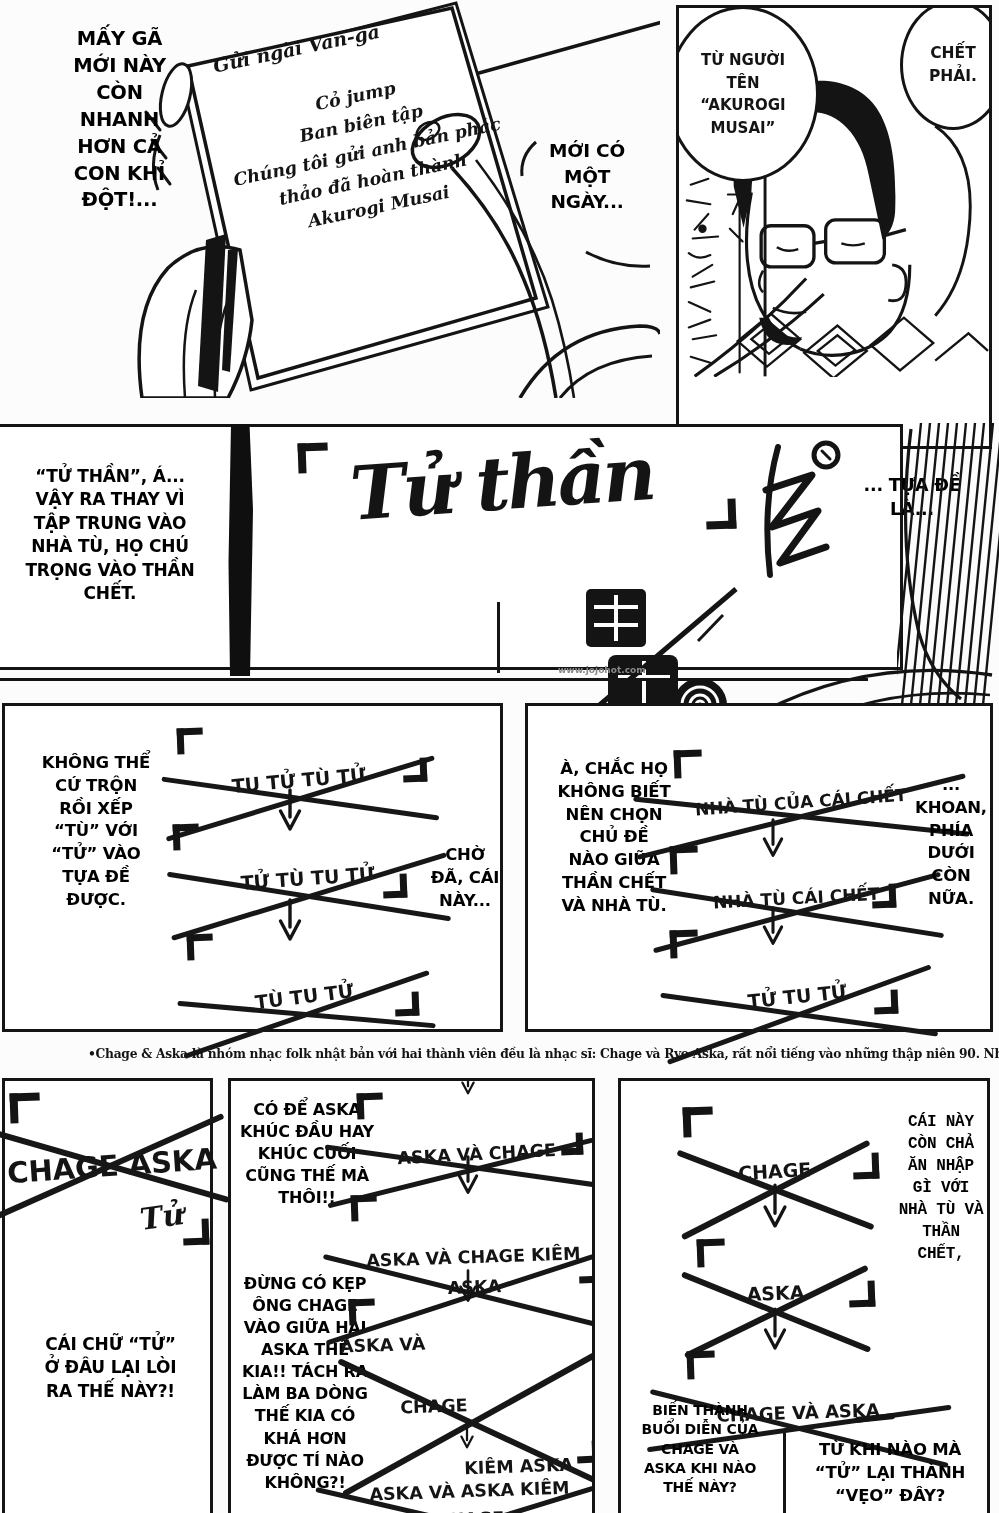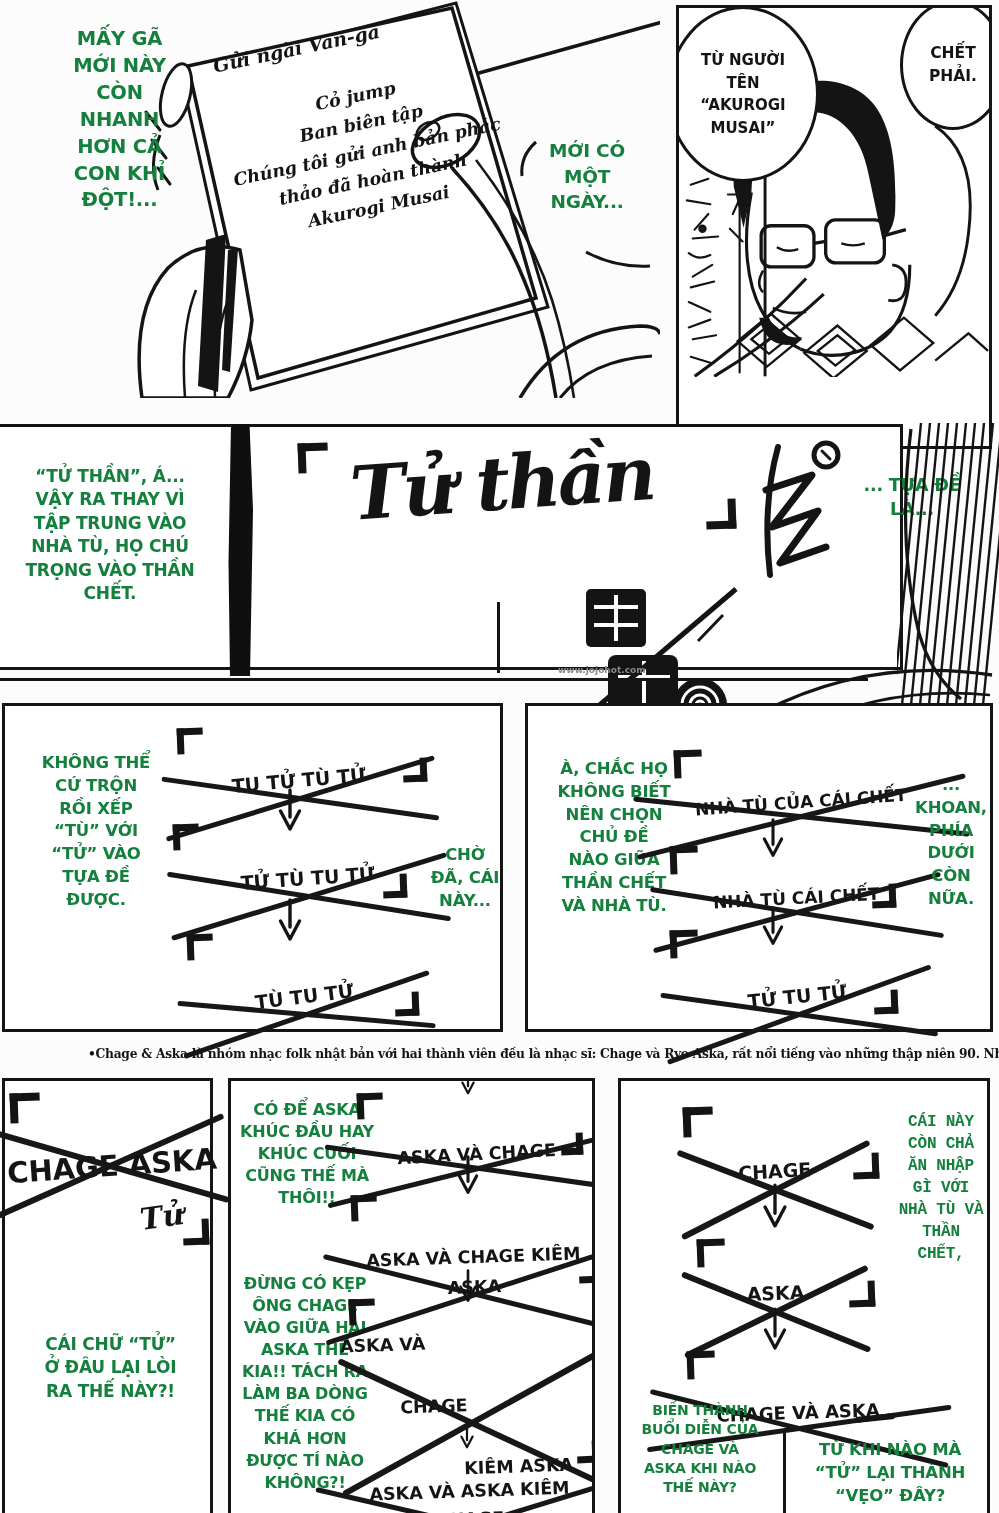--- a/index.html
+++ b/index.html
@@ -1,21 +1,21 @@
 <!DOCTYPE html>
 <html><head>
 <meta charset="utf-8">
 <style>
   html,body{margin:0;padding:0;background:#e8e8e8;}
   .page{position:relative;width:999px;height:1513px;background:#fcfcfc;overflow:hidden;
         font-family:"DejaVu Sans",sans-serif;color:#141414;}
   .abs{position:absolute;}
   .panel{position:absolute;background:#fff;border:3.5px solid #141414;box-sizing:border-box;}
   .cap{position:absolute;font-weight:bold;white-space:pre-line;text-align:center;
-       line-height:1.38;letter-spacing:-0.2px;color:#15803d;}
+       line-height:1.38;letter-spacing:-0.2px;color:#000000;}
   .hand{font-family:"DejaVu Serif",serif;font-style:italic;font-weight:bold;}
   .calli{font-family:"DejaVu Serif",serif;font-style:italic;font-weight:bold;}
   .bubble{position:absolute;background:#fff;border:3px solid #141414;border-radius:50%;
           display:flex;align-items:center;justify-content:center;text-align:center;
           font-weight:bold;white-space:pre-line;line-height:1.5;box-sizing:border-box;padding:10px;}
   .crossed{position:absolute;font-weight:bold;text-align:center;white-space:pre-line;line-height:1.35;}
   .crossed .txt{position:relative;z-index:1;display:block;}
   .xline{position:absolute;display:block;background:#171717;border-radius:4px;z-index:2;}
   .br{position:absolute;box-sizing:border-box;}
   .br.tl{border-top:7px solid #141414;border-left:7px solid #141414;transform:rotate(-2deg);}

